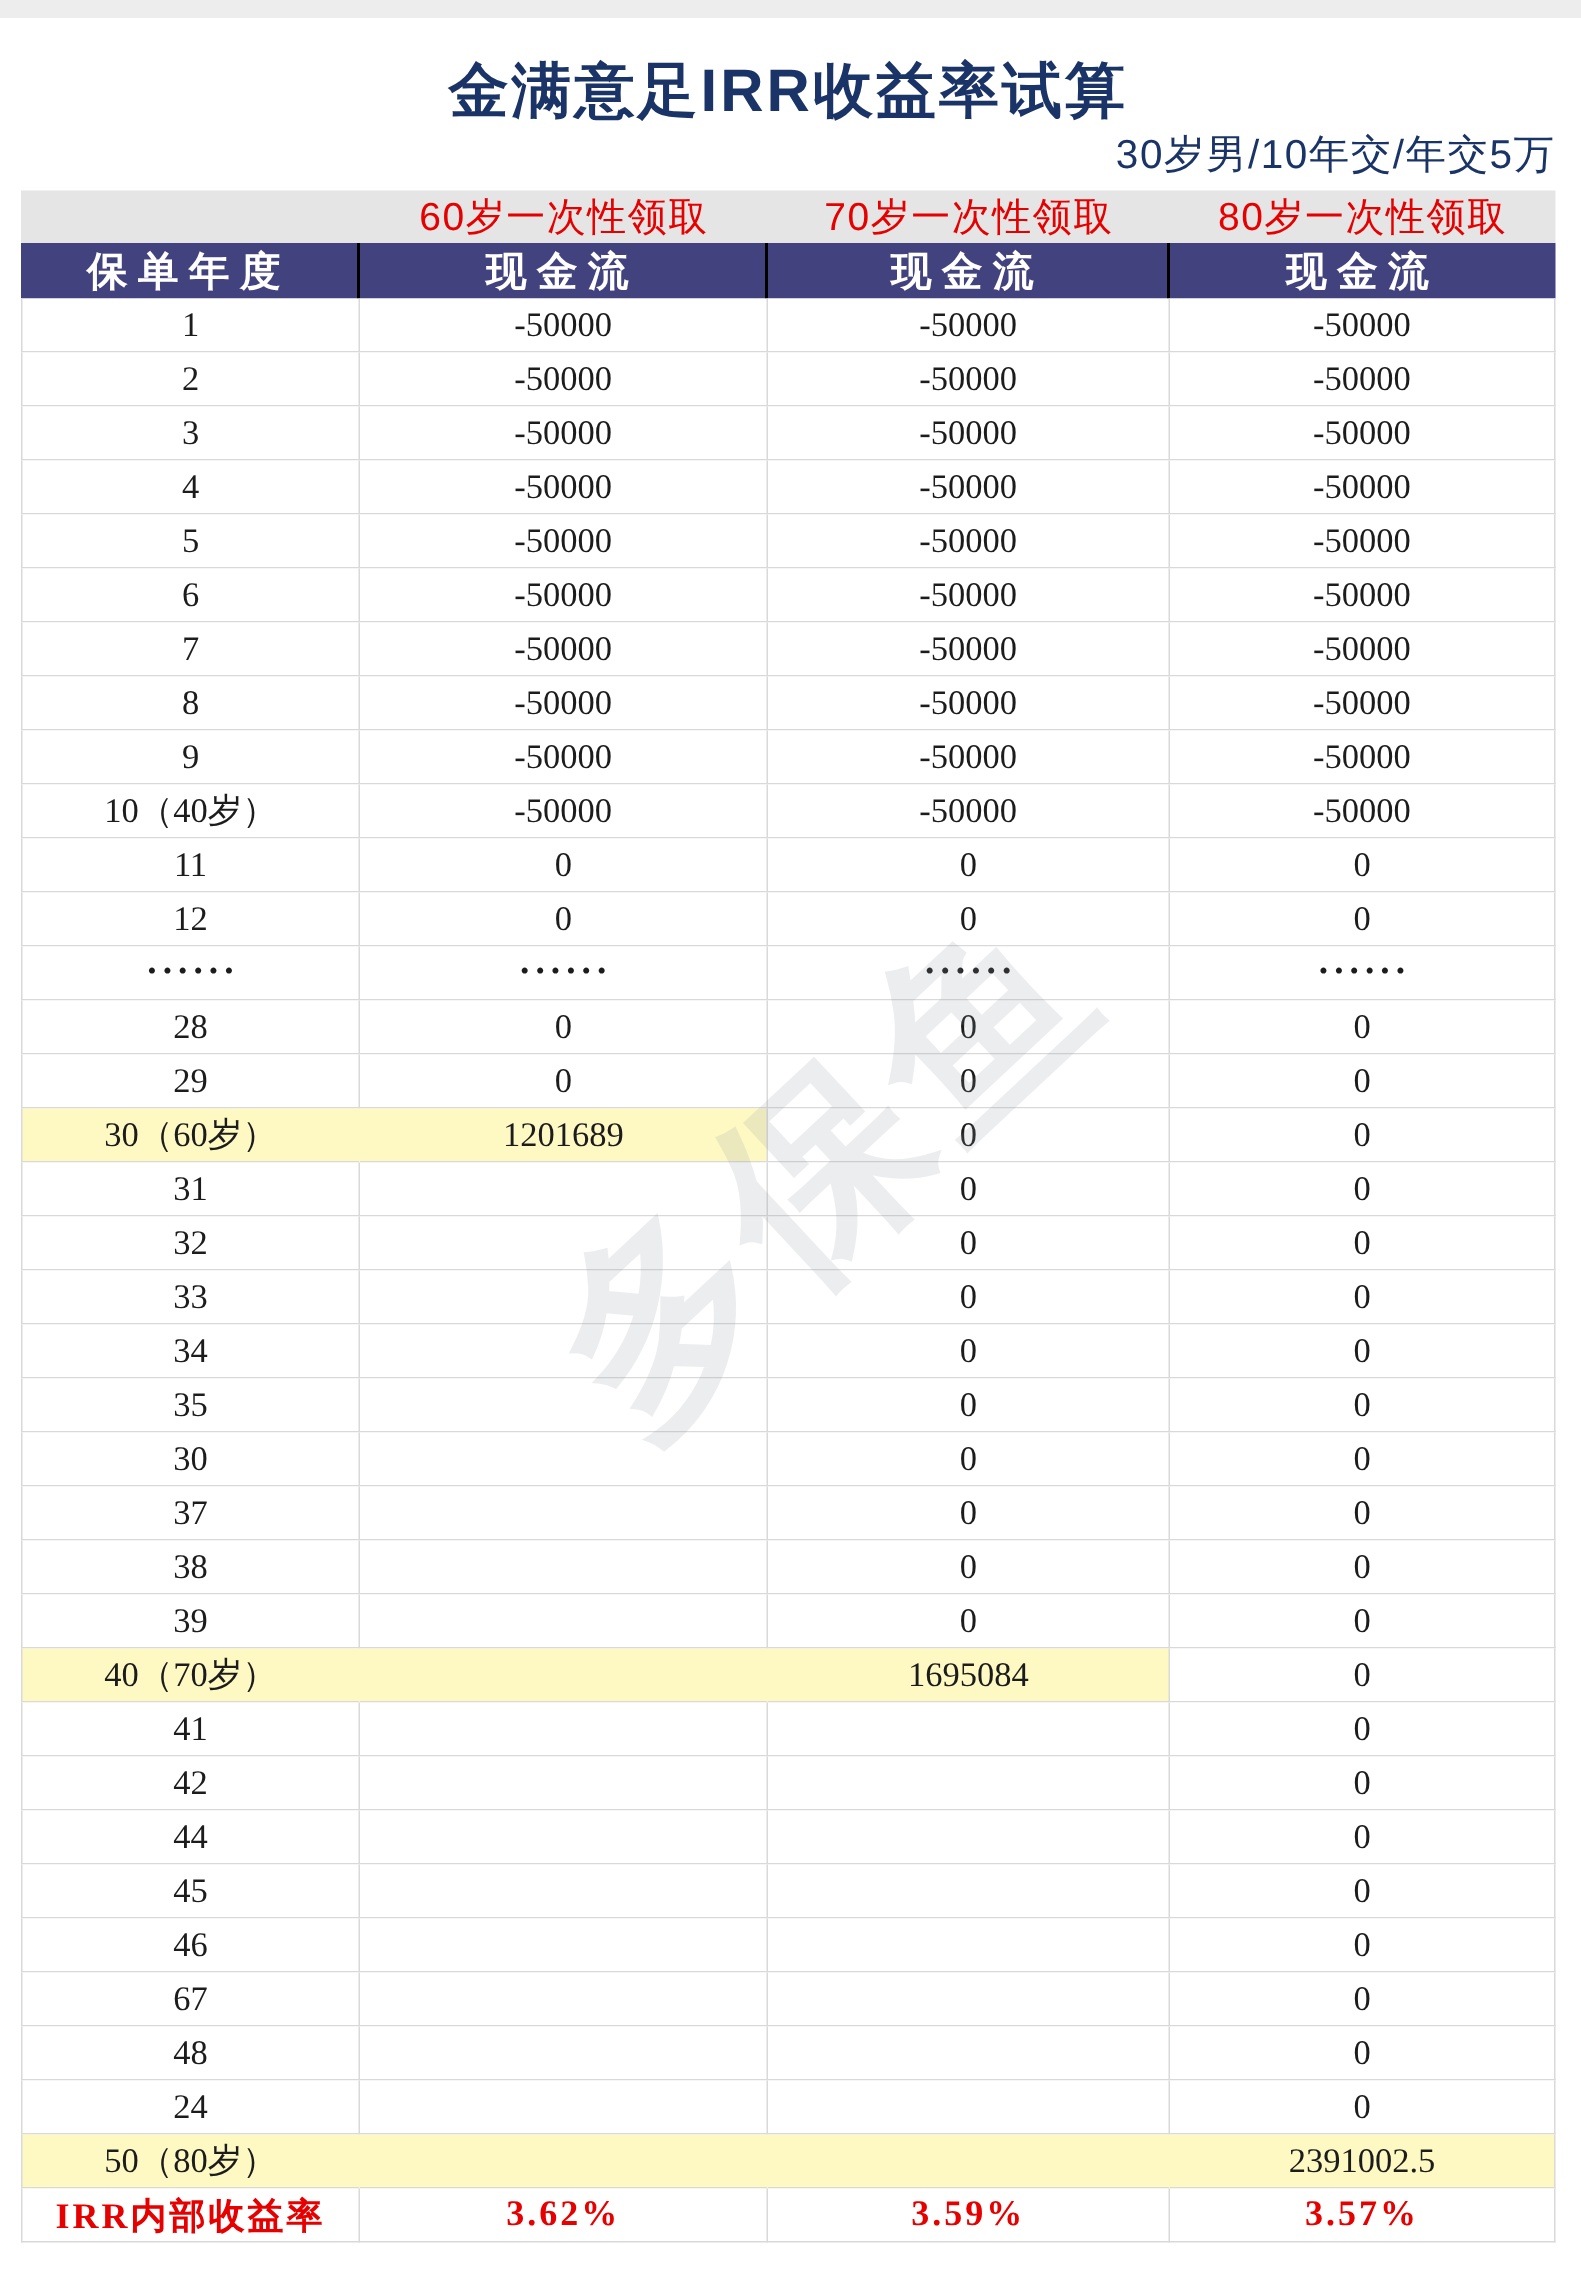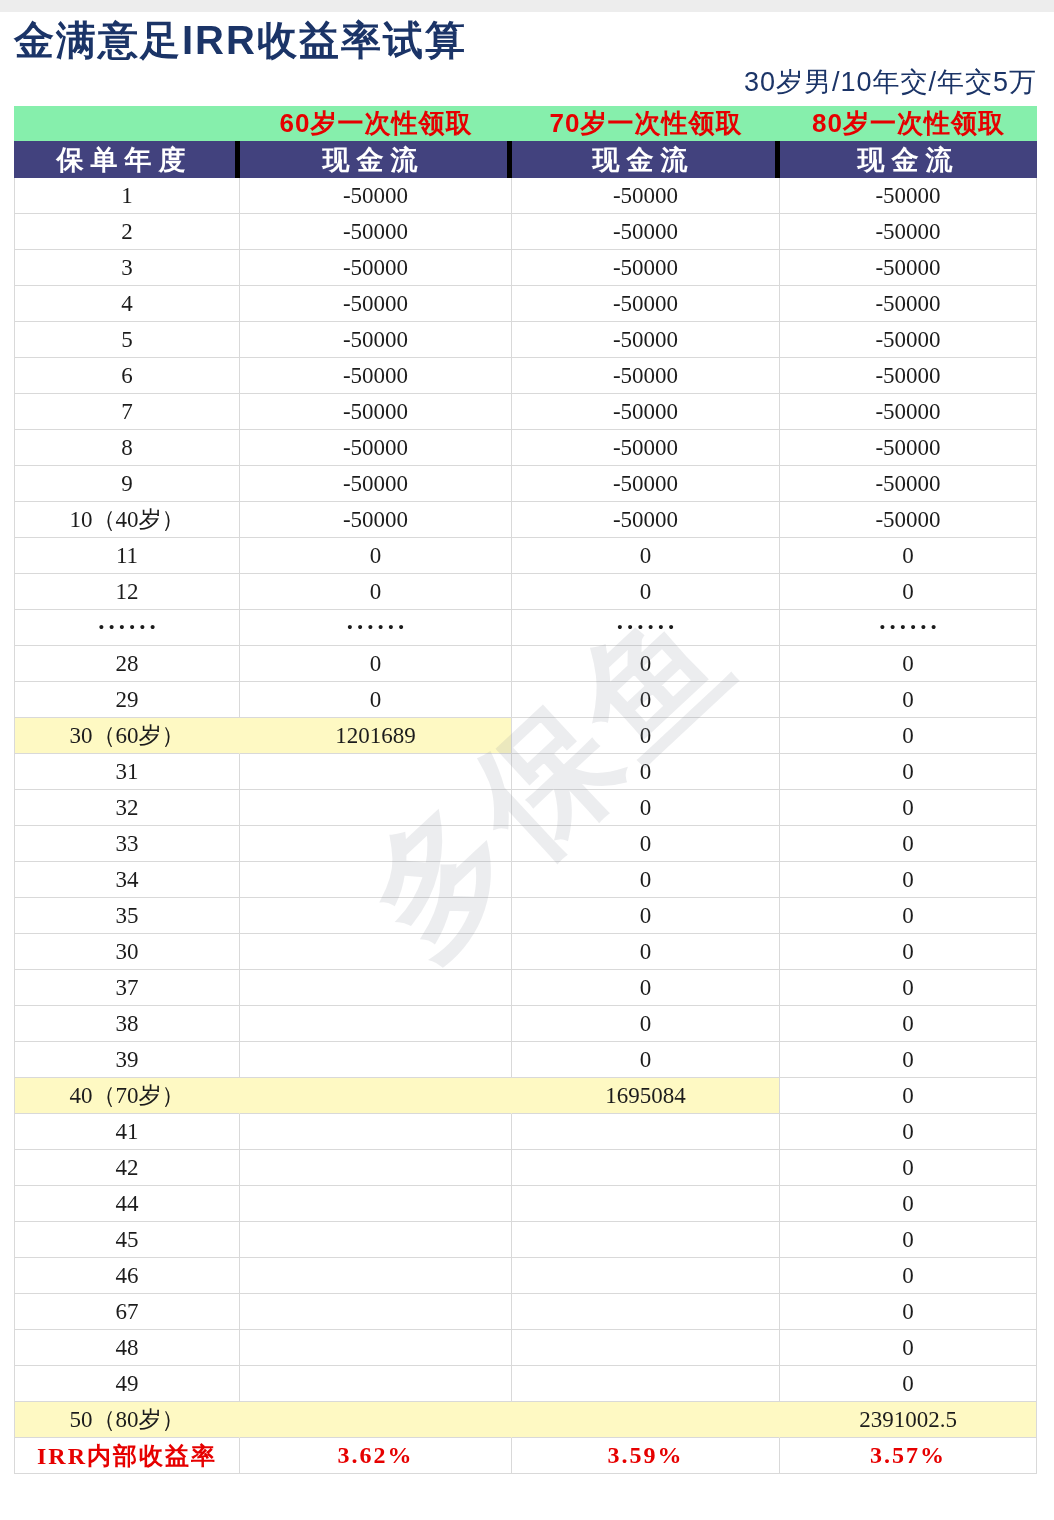--- a/index.html
+++ b/index.html
@@ -12,22 +12,22 @@
   }
   .top-strip {
     position:absolute; top:0; left:0;
     width:1054px; height:12px;
     background:#ededed;
   }
   .page {
     position:absolute; left:14px; top:14px; width:1023px;
   }
   .title {
-    margin-top:2px;
-    text-align:left;
+    margin-top:23px;
+    text-align:center;
     font-size:40px; font-weight:bold;
     color:#1B3467;
     letter-spacing:2px;
     line-height:48px;
     font-family:"Liberation Sans", sans-serif;
   }
   .subtitle {
     text-align:right;
     font-size:27px;
     color:#1B3467;
@@ -41,34 +41,34 @@
     table-layout:fixed;
     width:1023px;
   }
   col.c0 { width:226px; }
   col.c1 { width:272px; }
   col.c2 { width:268px; }
   col.c3 { width:257px; }
   th, td { padding:0; text-align:center; vertical-align:middle; overflow:hidden; }
   tr.ghead th {
     height:26px;
-    background:#86efac;
+    background:#e5e5e5;
     color:#E60000;
     font-size:26px;
-    font-weight:bold;
+    font-weight:normal;
     letter-spacing:1px;
   }
   tr.chead th {
     height:37px;
     background:#42427E;
     color:#ffffff;
     font-size:27px;
     font-weight:bold;
     letter-spacing:7px;
-    border-right:5px solid #000000;
+    border-right:2px solid #000000;
   }
   tr.chead th:last-child { border-right:none; }
   tbody td {
     height:35px;
     border-right:1px solid #D9D9D9;
     border-bottom:1px solid #D9D9D9;
     font-family:"Liberation Serif", "DejaVu Serif", serif;
     font-size:23px;
     color:#1c1c1c;
     background:#ffffff;
@@ -328,21 +328,21 @@
     <td></td>
     <td>0</td>
   </tr>
         <tr>
     <td>48</td>
     <td></td>
     <td></td>
     <td>0</td>
   </tr>
         <tr>
-    <td>49</td>
+    <td>24</td>
     <td></td>
     <td></td>
     <td>0</td>
   </tr>
         <tr>
     <td class="blue nr">50（80岁）</td>
     <td class="blue nr"></td>
     <td class="blue nr"></td>
     <td class="blue">2391002.5</td>
   </tr>

